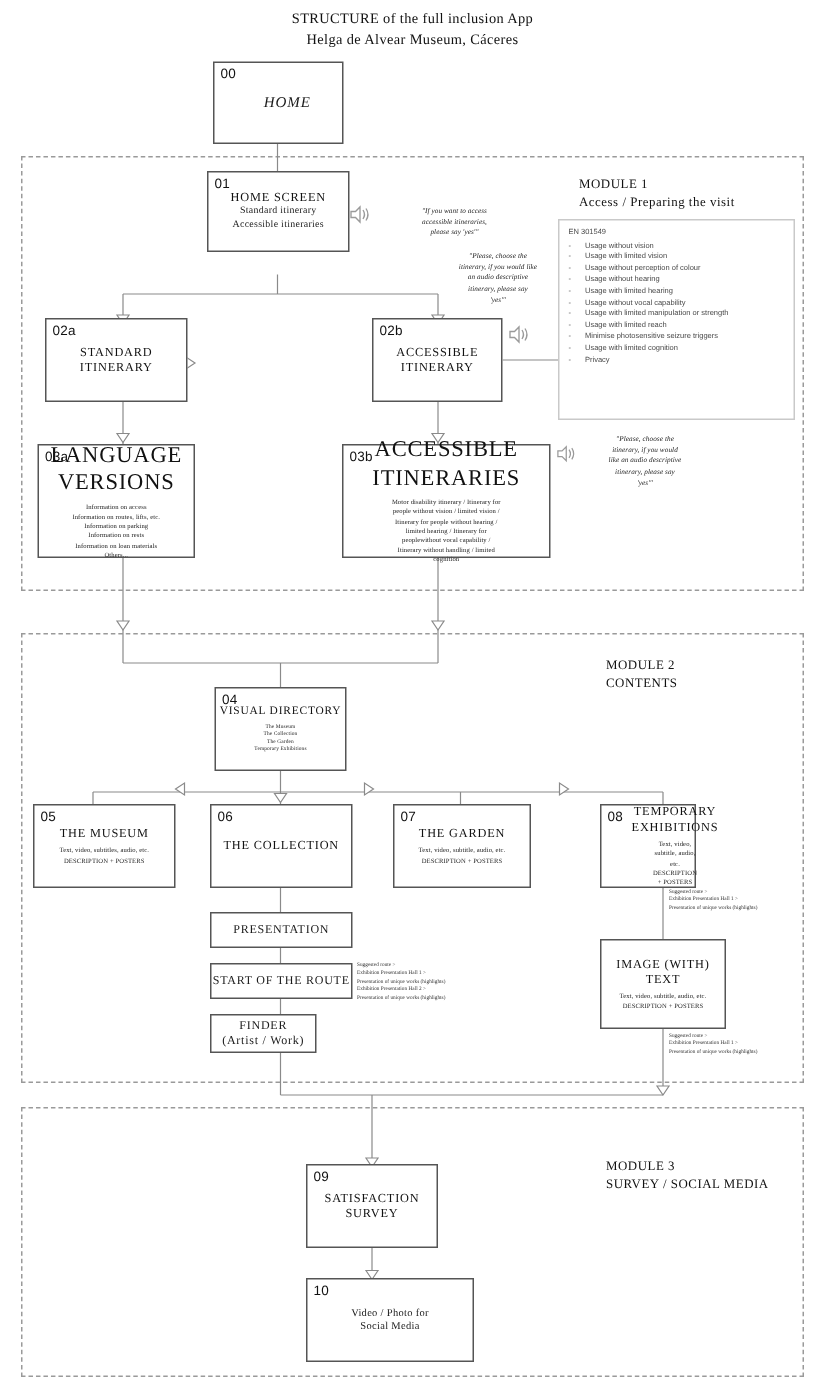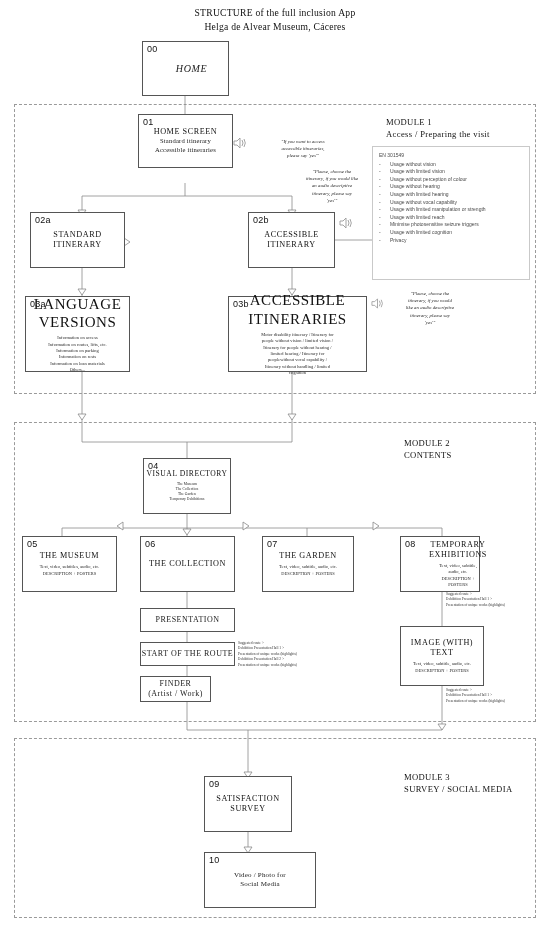--- a/index.html
+++ b/index.html
@@ -311,21 +311,21 @@
     <span class="title">THE COLLECTION</span>
   </div>
 
   <div class="box" style="left:262px;top:536px;width:92px;height:56px;">
     <span class="code">07</span>
     <span class="title">THE GARDEN</span>
     <span class="subtitle" style="white-space:pre-line;">Text, video, subtitle, audio, etc.
 DESCRIPTION + POSTERS</span>
   </div>
 
-  <div class="box" style="left:400px;top:536px;width:80px;height:56px;padding-left:36px;">
+  <div class="box" style="left:400px;top:536px;width:64px;height:56px;padding-left:36px;">
     <span class="code">08</span>
     <span class="title" style="white-space:pre-line;">TEMPORARY
 EXHIBITIONS</span>
     <span class="subtitle" style="white-space:pre-line;">Text, video, subtitle, audio, etc.
 DESCRIPTION + POSTERS</span>
   </div>
   <div class="annot" style="left:446px;top:592px;width:95px;">Suggested route &gt;
 Exhibition Presentation Hall 1 &gt;
 Presentation of unique works (highlights)</div>
 

